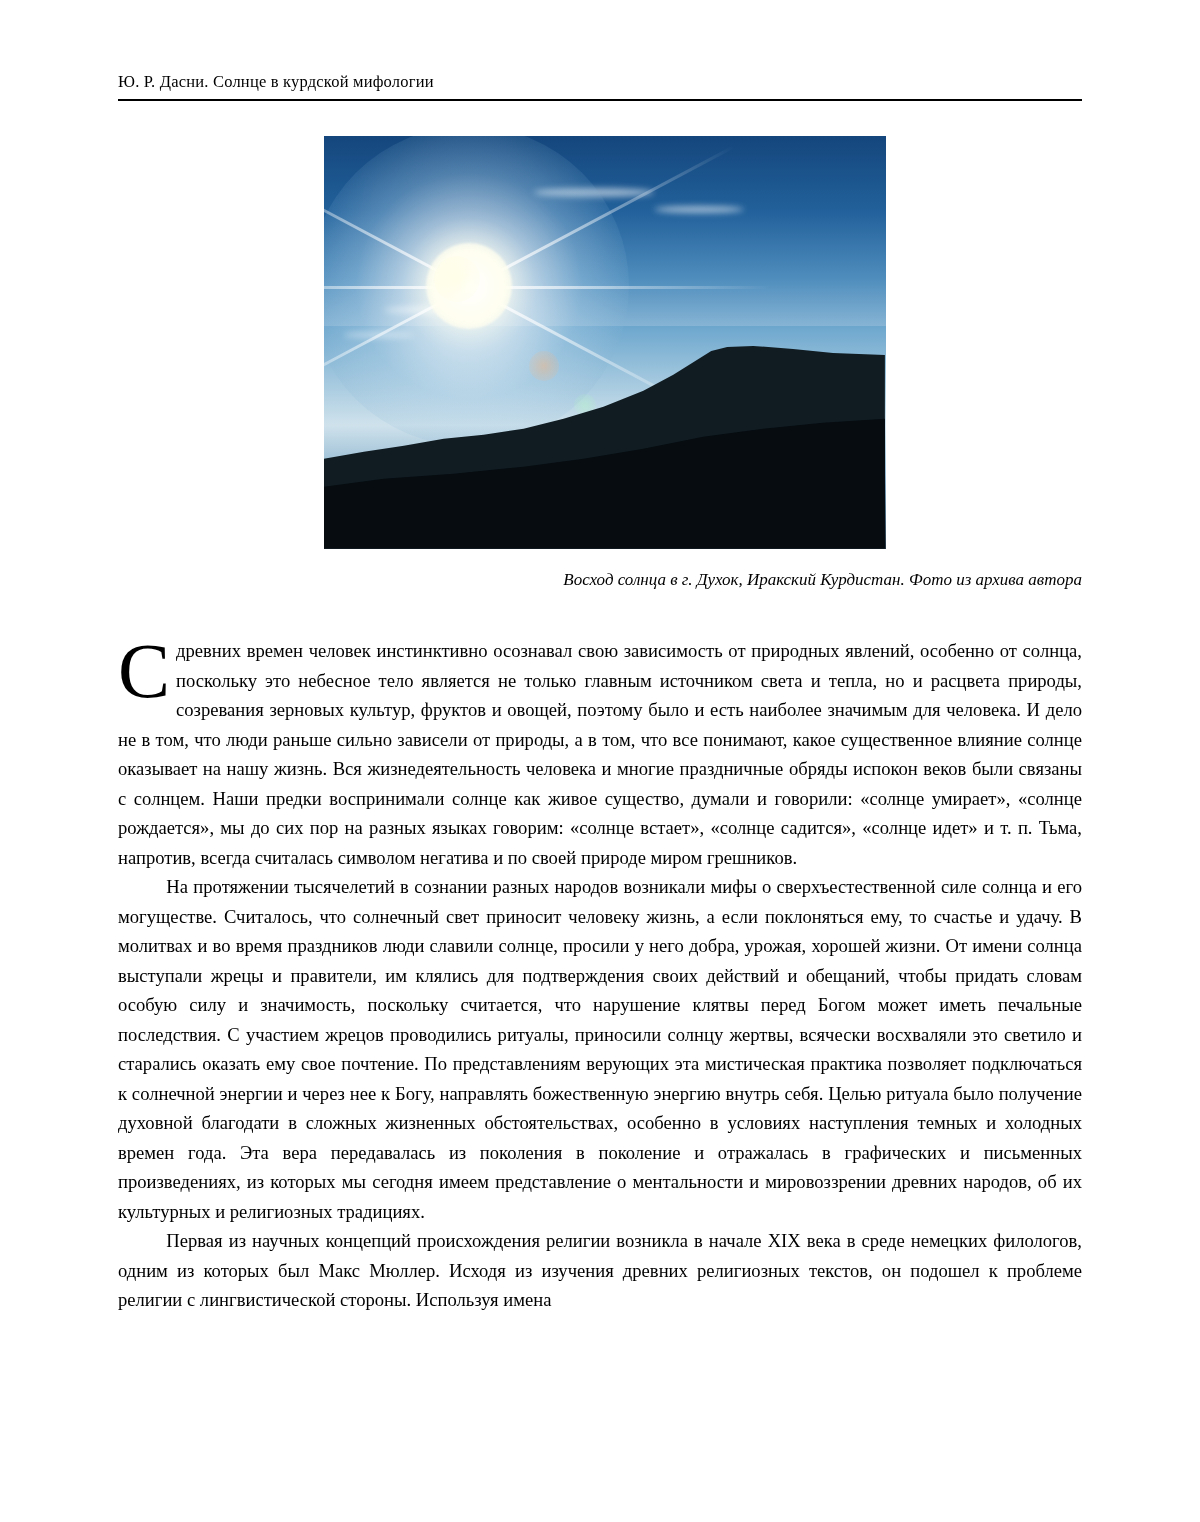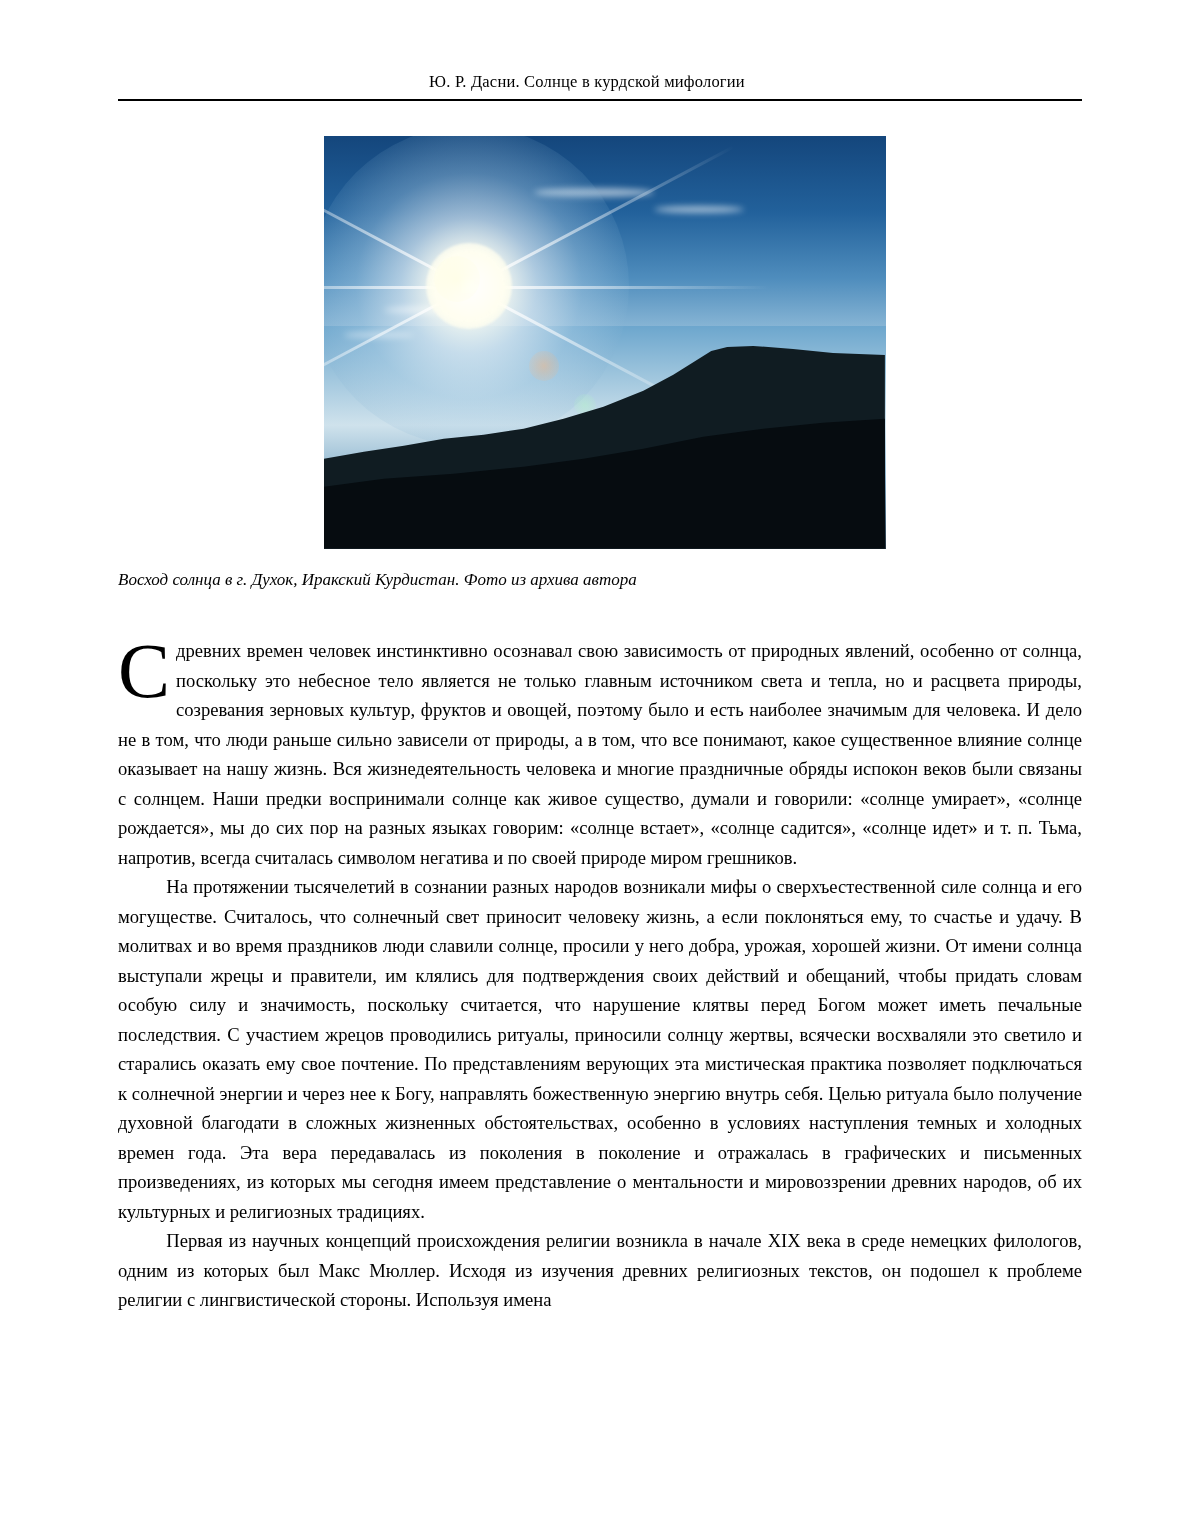--- a/index.html
+++ b/index.html
@@ -16,23 +16,23 @@
     overflow: hidden;
   }
   .page {
     position: absolute;
     inset: 0;
     padding: 0;
   }
   .running-head {
     position: absolute;
     top: 72px;
-    left: 105px;
-    width: 964px;
-    text-align: center;
+    left: 118px;
+    width: 964px;
+    text-align: left;
     font-size: 16.5px;
     letter-spacing: 0.2px;
     font-family: "Liberation Serif", serif;
   }
   .head-rule {
     position: absolute;
     top: 99px;
     left: 118px;
     width: 964px;
     height: 2px;
@@ -113,21 +113,21 @@
   .ridge {
     position: absolute;
     left: 0; right: 0; bottom: 0;
     height: 58%;
   }
   .fig-caption {
     position: absolute;
     top: 570px;
     left: 118px;
     width: 964px;
-    text-align: left;
+    text-align: right;
     font-style: italic;
     font-size: 17px;
   }
   .body-text {
     position: absolute;
     top: 636px;
     left: 118px;
     width: 964px;
     font-size: 18.6px;
     line-height: 29.5px;

